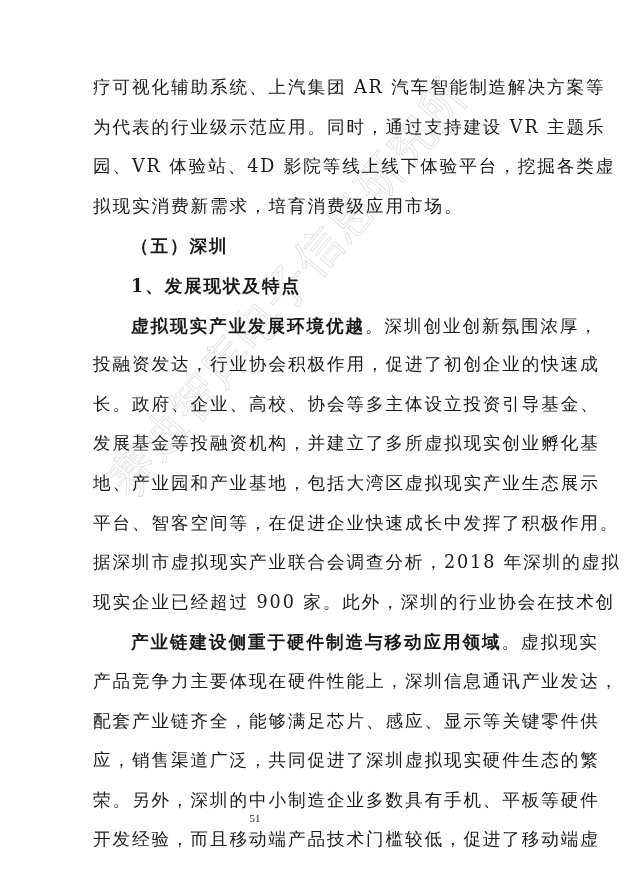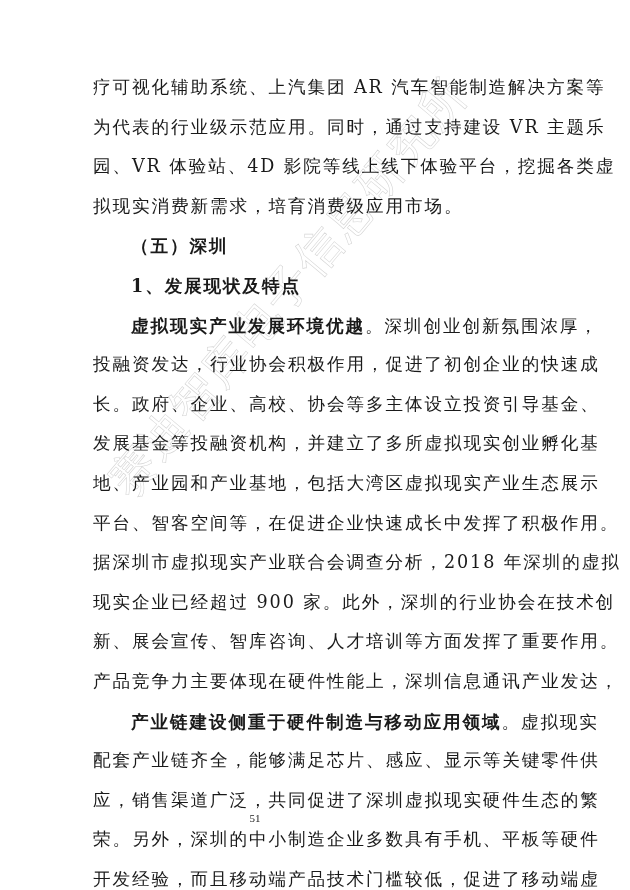--- a/index.html
+++ b/index.html
@@ -48,24 +48,23 @@
     <span class="line indent heading">1、发展现状及特点</span>
 
     <span class="line indent"><span class="bold">虚拟现实产业发展环境优越</span><span>。深圳创业创新氛围浓厚，</span></span>
     <span class="line">投融资发达，行业协会积极作用，促进了初创企业的快速成</span>
     <span class="line">长。政府、企业、高校、协会等多主体设立投资引导基金、</span>
     <span class="line">发展基金等投融资机构，并建立了多所虚拟现实创业孵化基</span>
     <span class="line">地、产业园和产业基地，包括大湾区虚拟现实产业生态展示</span>
     <span class="line">平台、智客空间等，在促进企业快速成长中发挥了积极作用。</span>
     <span class="line">据深圳市虚拟现实产业联合会调查分析，2018 年深圳的虚拟</span>
     <span class="line">现实企业已经超过 900 家。此外，深圳的行业协会在技术创</span>
-    <span class="line">新、展会宣传、智库咨询、人才培训等方面发挥了重要作用。</span>
 
+    <span class="line indent"><span class="bold">产业链建设侧重于硬件制造与移动应用领域</span><span>。虚拟现实</span></span>
     <span class="line">产品竞争力主要体现在硬件性能上，深圳信息通讯产业发达，</span>
-    <span class="line indent"><span class="bold">产业链建设侧重于硬件制造与移动应用领域</span><span>。虚拟现实</span></span>
     <span class="line">配套产业链齐全，能够满足芯片、感应、显示等关键零件供</span>
     <span class="line">应，销售渠道广泛，共同促进了深圳虚拟现实硬件生态的繁</span>
     <span class="line">荣。另外，深圳的中小制造企业多数具有手机、平板等硬件</span>
     <span class="line">开发经验，而且移动端产品技术门槛较低，促进了移动端虚</span>
 
   </div>
 
   <div class="pagenum">51</div>
 </div>
 

